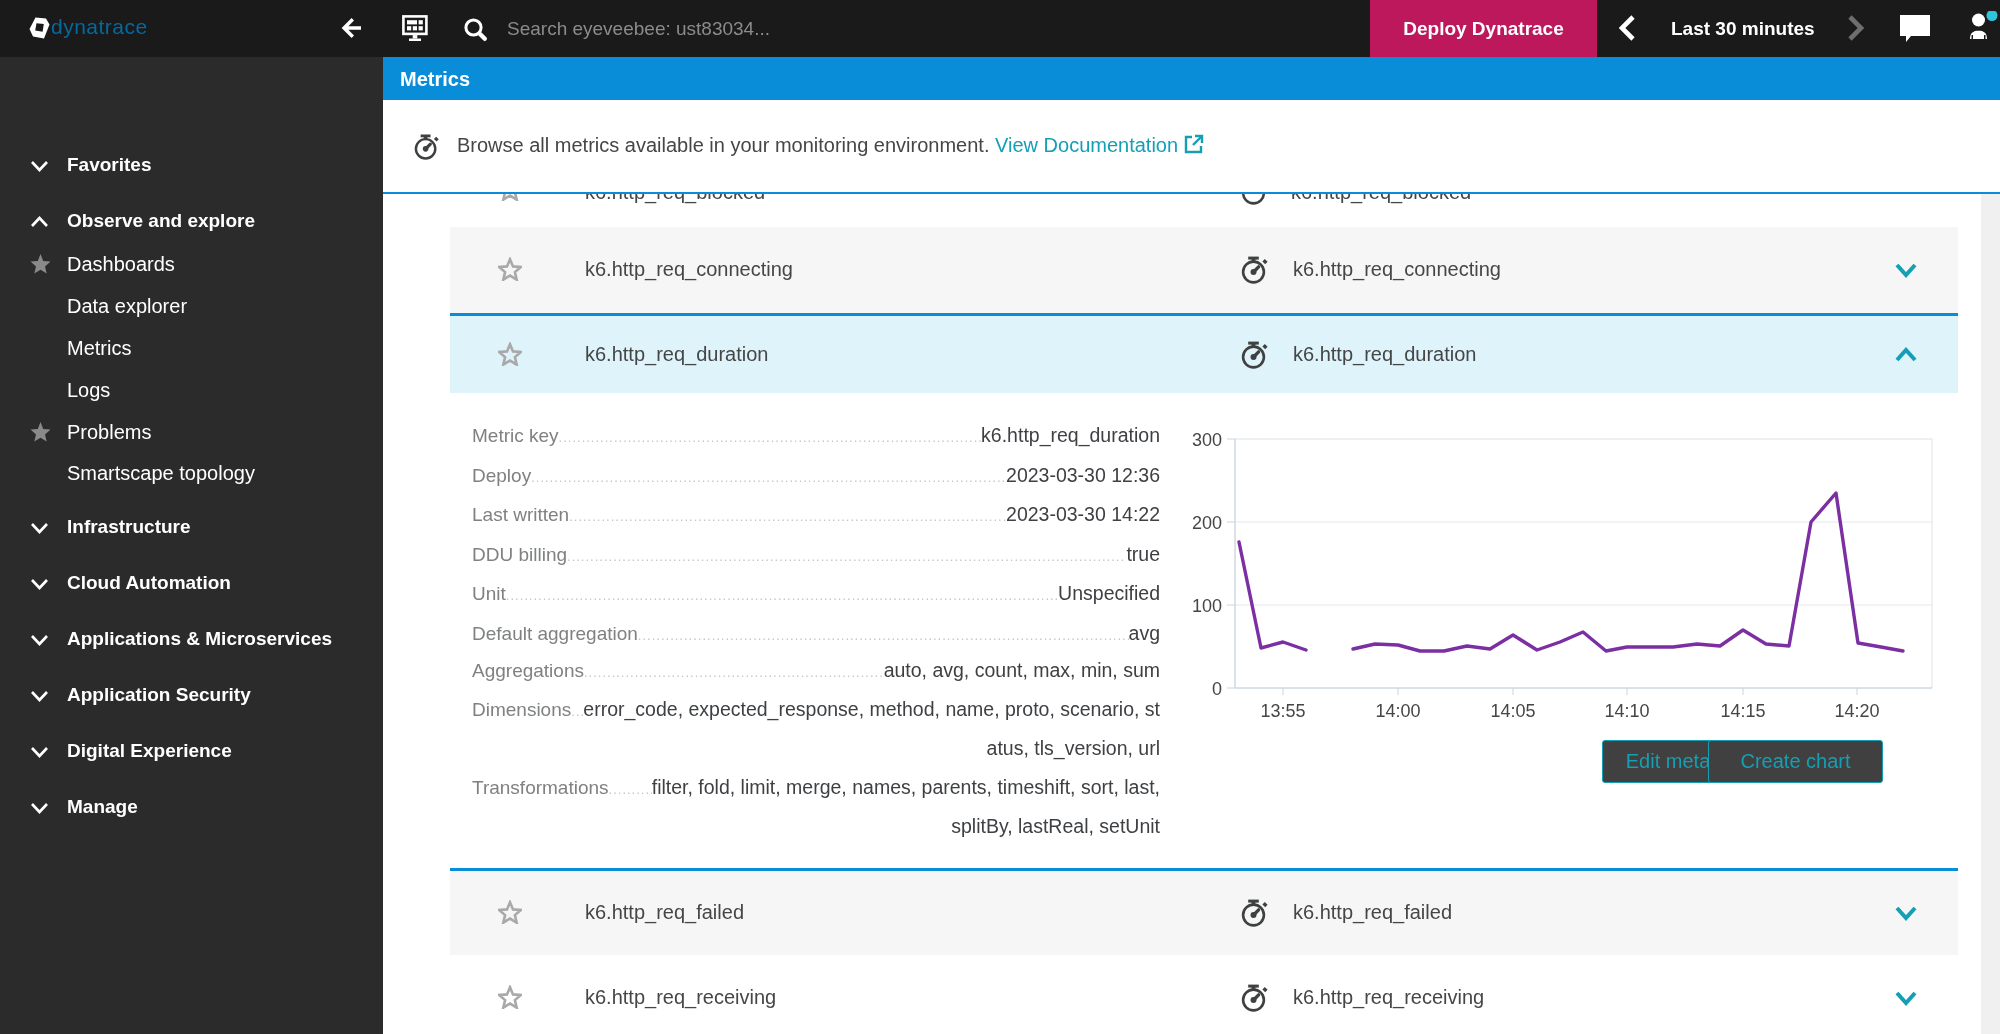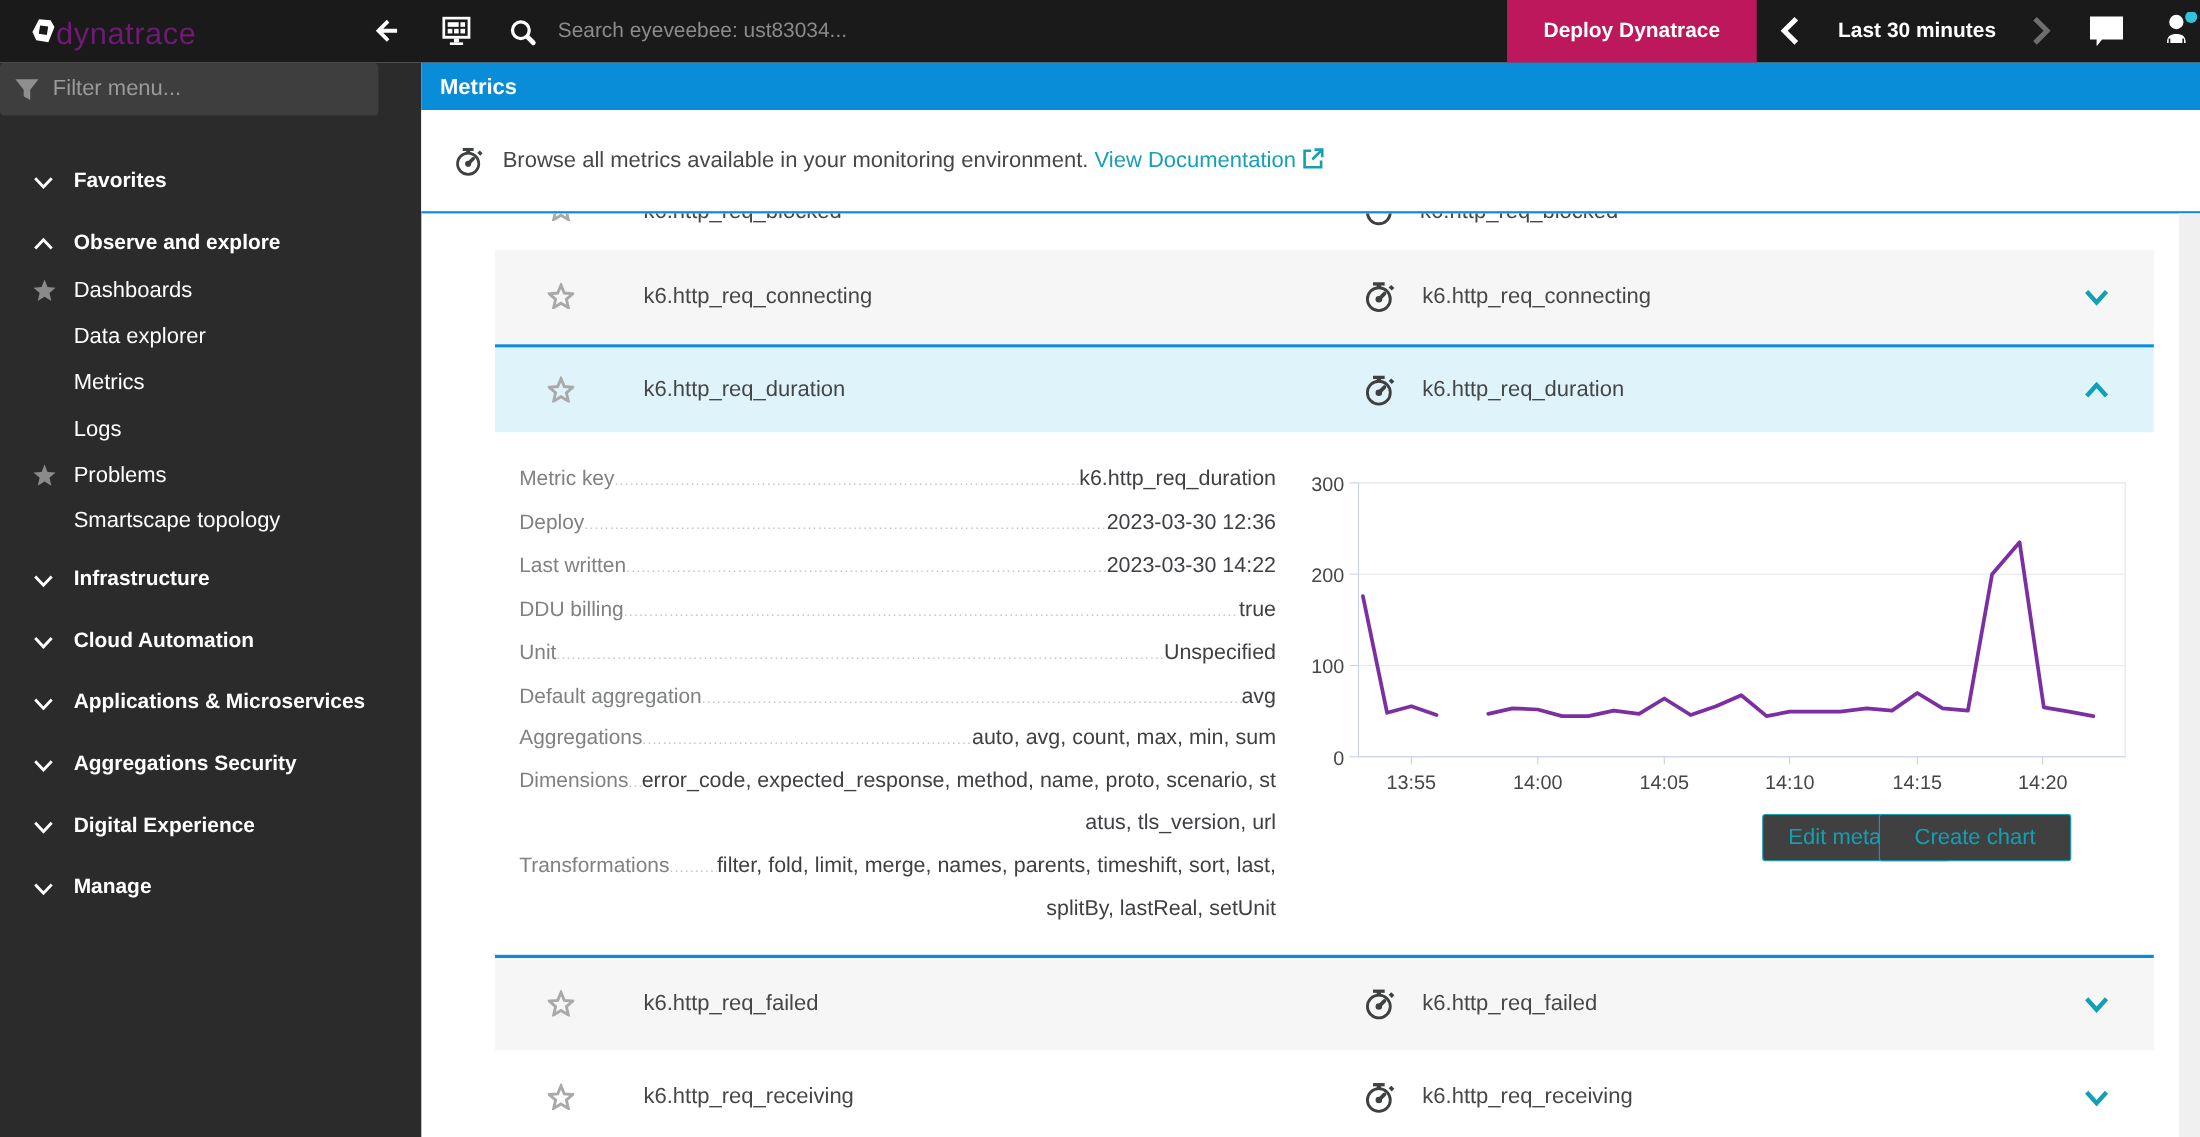--- a/index.html
+++ b/index.html
@@ -4,21 +4,21 @@
 <style>
   * { margin:0; padding:0; box-sizing:border-box; }
   html,body { width:2000px; height:1034px; overflow:hidden; background:#fff;
     font-family:"Liberation Sans", sans-serif; }
   #page { position:relative; width:2000px; height:1034px; }
   .abs { position:absolute; }
 
   
   #topbar { left:0; top:0; width:2000px; height:57px; background:#1a1a1a; }
   #logo { left:28px; top:16px; }
-  #logotext { left:51px; top:15px; color:#701a75; font-size:28px; letter-spacing:0.5px; }
+  #logotext { left:51px; top:15px; color:#0369a1; font-size:21px; letter-spacing:0.5px; }
   #collapse { left:339px; top:16px; }
   #monicon { left:402px; top:15px; }
   #searchicon { left:463px; top:17px; }
   #searchtext { left:507px; top:18px; color:#8b8b8b; font-size:19px; }
   #deploybtn { left:1370px; top:0; width:227px; height:57px; background:#be185d;
     color:#fff; font-size:19px; font-weight:bold; text-align:center; line-height:57px; }
   #tchevl { left:1617px; top:15px; }
   #lastmin { left:1671px; top:18px; color:#fff; font-size:19px; font-weight:bold;text-align:center; }
   #tchevr { left:1846px; top:15px; }
   #chaticon { left:1899px; top:14px; }
@@ -103,26 +103,20 @@
   <svg class="abs" id="chaticon" width="32" height="28" viewBox="0 0 32 28">
     <path d="M1 1 H31 V22 H12 L7 28 V22 H1 Z" fill="#fff"></path>
   </svg>
   <svg class="abs" id="usericon" width="34" height="34" viewBox="0 0 34 34">
     <circle cx="12.5" cy="9" r="6.5" fill="#fff"></circle>
     <path d="M4 28 C4 21.5 7.5 19.8 12.5 19.8 C17.5 19.8 21 21.5 21 28 L19.5 28 L19.5 24 L18 24 L18 28 L7 28 L7 24 L5.5 24 L5.5 28 Z" fill="#fff"></path>
     <circle cx="26" cy="4.5" r="5.5" fill="#2fc4dc"></circle>
   </svg>
 
   <div class="abs" id="sidebar">
-    <div id="filterbox">
-      <svg width="25" height="25" viewBox="0 0 25 25">
-        <path d="M2 3 H23 L15.5 12.5 V22 L9.5 18.5 V12.5 Z" fill="#8f8f8f"></path>
-      </svg>
-      <span>Filter menu...</span>
-    </div>
     <svg class="micon" style="top:103px" width="19" height="12" viewBox="0 0 19 12">
         <path d="M2 2 L9.5 10 L17 2" fill="none" stroke="#fff" stroke-width="2.6"></path>
       </svg>
     <div class="mi b" style="top:97px">Favorites</div>
     <svg class="micon" style="top:159px" width="19" height="12" viewBox="0 0 19 12">
         <path d="M2 10 L9.5 2 L17 10" fill="none" stroke="#fff" stroke-width="2.6"></path>
       </svg>
     <div class="mi b" style="top:153px">Observe and explore</div>
     <svg class="micon" style="top:197px" width="21" height="20" viewBox="0 0 21 20">
         <path d="M10.5 0 L13.2 7 L20.5 7.6 L15 12.4 L16.7 19.6 L10.5 15.7 L4.3 19.6 L6 12.4 L0.5 7.6 L7.8 7 Z" fill="#8a8a8a"></path>
@@ -144,21 +138,21 @@
         <path d="M2 2 L9.5 10 L17 2" fill="none" stroke="#fff" stroke-width="2.6"></path>
       </svg>
     <div class="mi b" style="top:515px">Cloud Automation</div>
     <svg class="micon" style="top:577px" width="19" height="12" viewBox="0 0 19 12">
         <path d="M2 2 L9.5 10 L17 2" fill="none" stroke="#fff" stroke-width="2.6"></path>
       </svg>
     <div class="mi b" style="top:571px">Applications &amp; Microservices</div>
     <svg class="micon" style="top:633px" width="19" height="12" viewBox="0 0 19 12">
         <path d="M2 2 L9.5 10 L17 2" fill="none" stroke="#fff" stroke-width="2.6"></path>
       </svg>
-    <div class="mi b" style="top:627px">Aggregations Security</div>
+    <div class="mi b" style="top:627px">Application Security</div>
     <svg class="micon" style="top:689px" width="19" height="12" viewBox="0 0 19 12">
         <path d="M2 2 L9.5 10 L17 2" fill="none" stroke="#fff" stroke-width="2.6"></path>
       </svg>
     <div class="mi b" style="top:683px">Digital Experience</div>
     <svg class="micon" style="top:745px" width="19" height="12" viewBox="0 0 19 12">
         <path d="M2 2 L9.5 10 L17 2" fill="none" stroke="#fff" stroke-width="2.6"></path>
       </svg>
     <div class="mi b" style="top:739px">Manage</div>
   </div>
 

